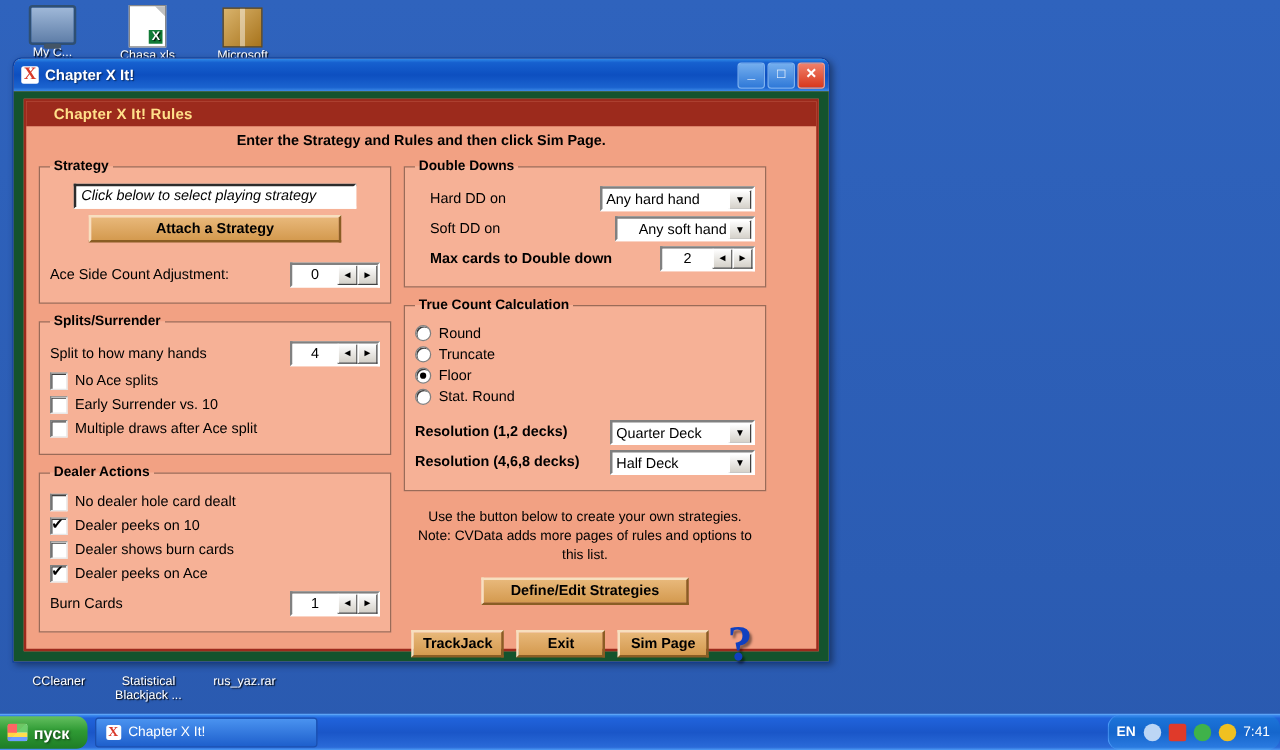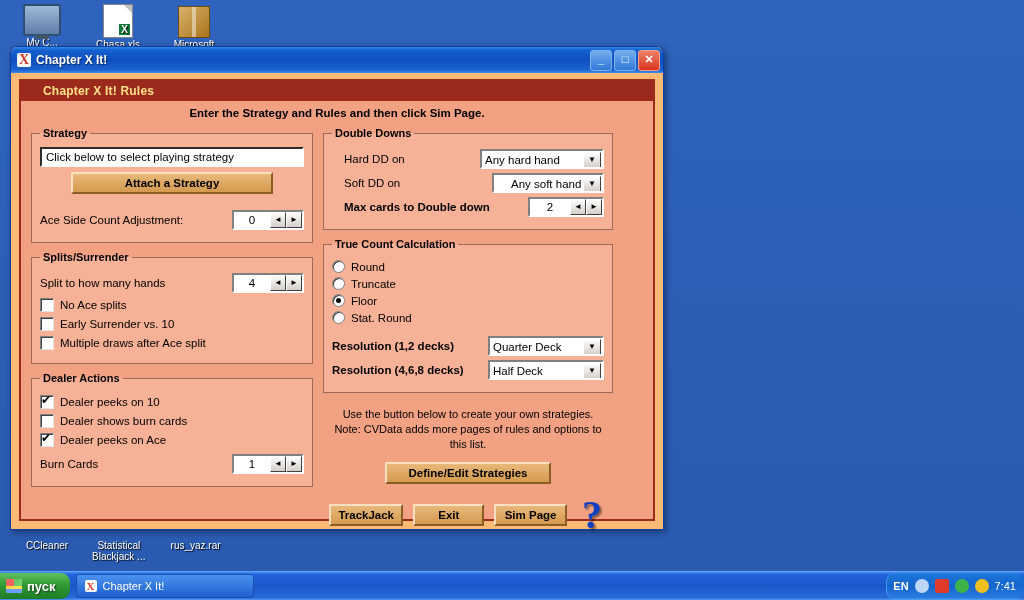--- a/index.html
+++ b/index.html
@@ -104,21 +104,21 @@
     border: 1px solid #7fb3ef;
     border-radius: 3px;
     font-size: 11px; line-height: 16px; text-align: center;
     color: #fff; font-weight: bold;
     background: linear-gradient(180deg,#74aeee,#2f79d8);
   }
   .wbtn.close { background: linear-gradient(180deg,#f0806a,#d8371c); border-color:#f3a08c; }
 
   .win-body {
     position: absolute; top: 26px; left: 0; right: 0; bottom: 0;
-    background: #fdba74;
+    background: #14532d;
     padding: 6px 8px 8px 8px;
     box-sizing: border-box;
   }
   .inner-pane {
     background: #f2a183;
     border: 2px solid #9c2a1c;
     height: 100%;
     box-sizing: border-box;
     position: relative;
   }
@@ -386,21 +386,21 @@
 
       <div class="pane-header">Chapter X It! Rules</div>
       <div class="instruction">Enter the Strategy and Rules and then click Sim Page.</div>
 
       <div class="columns">
 
         <div class="col-left">
 
           <fieldset class="group">
             <legend>Strategy</legend>
-            <div class="textbox" style="width:264px; margin:2px auto 0 auto;">Click below to select playing strategy</div>
+            <div class="textbox" style="width:226px; margin:2px auto 0 auto;font-style:italic;">Click below to select playing strategy</div>
             <div class="attach-wrap">
               <div class="btn" style="display:inline-block; width:202px;">Attach a Strategy</div>
             </div>
             <div class="row" style="margin-top:16px;">
               <span class="lbl">Ace Side Count Adjustment:</span>
               <span class="spin" style="width:72px;">
                 <span class="val">0</span>
                 <span class="sbtn">◄</span>
                 <span class="sbtn">►</span>
               </span>
@@ -426,20 +426,24 @@
               <span>Early Surrender vs. 10</span>
             </div>
             <div class="cbrow">
               <span class="cb"></span>
               <span>Multiple draws after Ace split</span>
             </div>
           </fieldset>
 
           <fieldset class="group">
             <legend>Dealer Actions</legend>
+            <div class="cbrow">
+              <span class="cb"></span>
+              <span>No dealer hole card dealt</span>
+            </div>
             <div class="cbrow">
               <span class="cb checked"></span>
               <span>Dealer peeks on 10</span>
             </div>
             <div class="cbrow">
               <span class="cb"></span>
               <span>Dealer shows burn cards</span>
             </div>
             <div class="cbrow">
               <span class="cb checked"></span>

